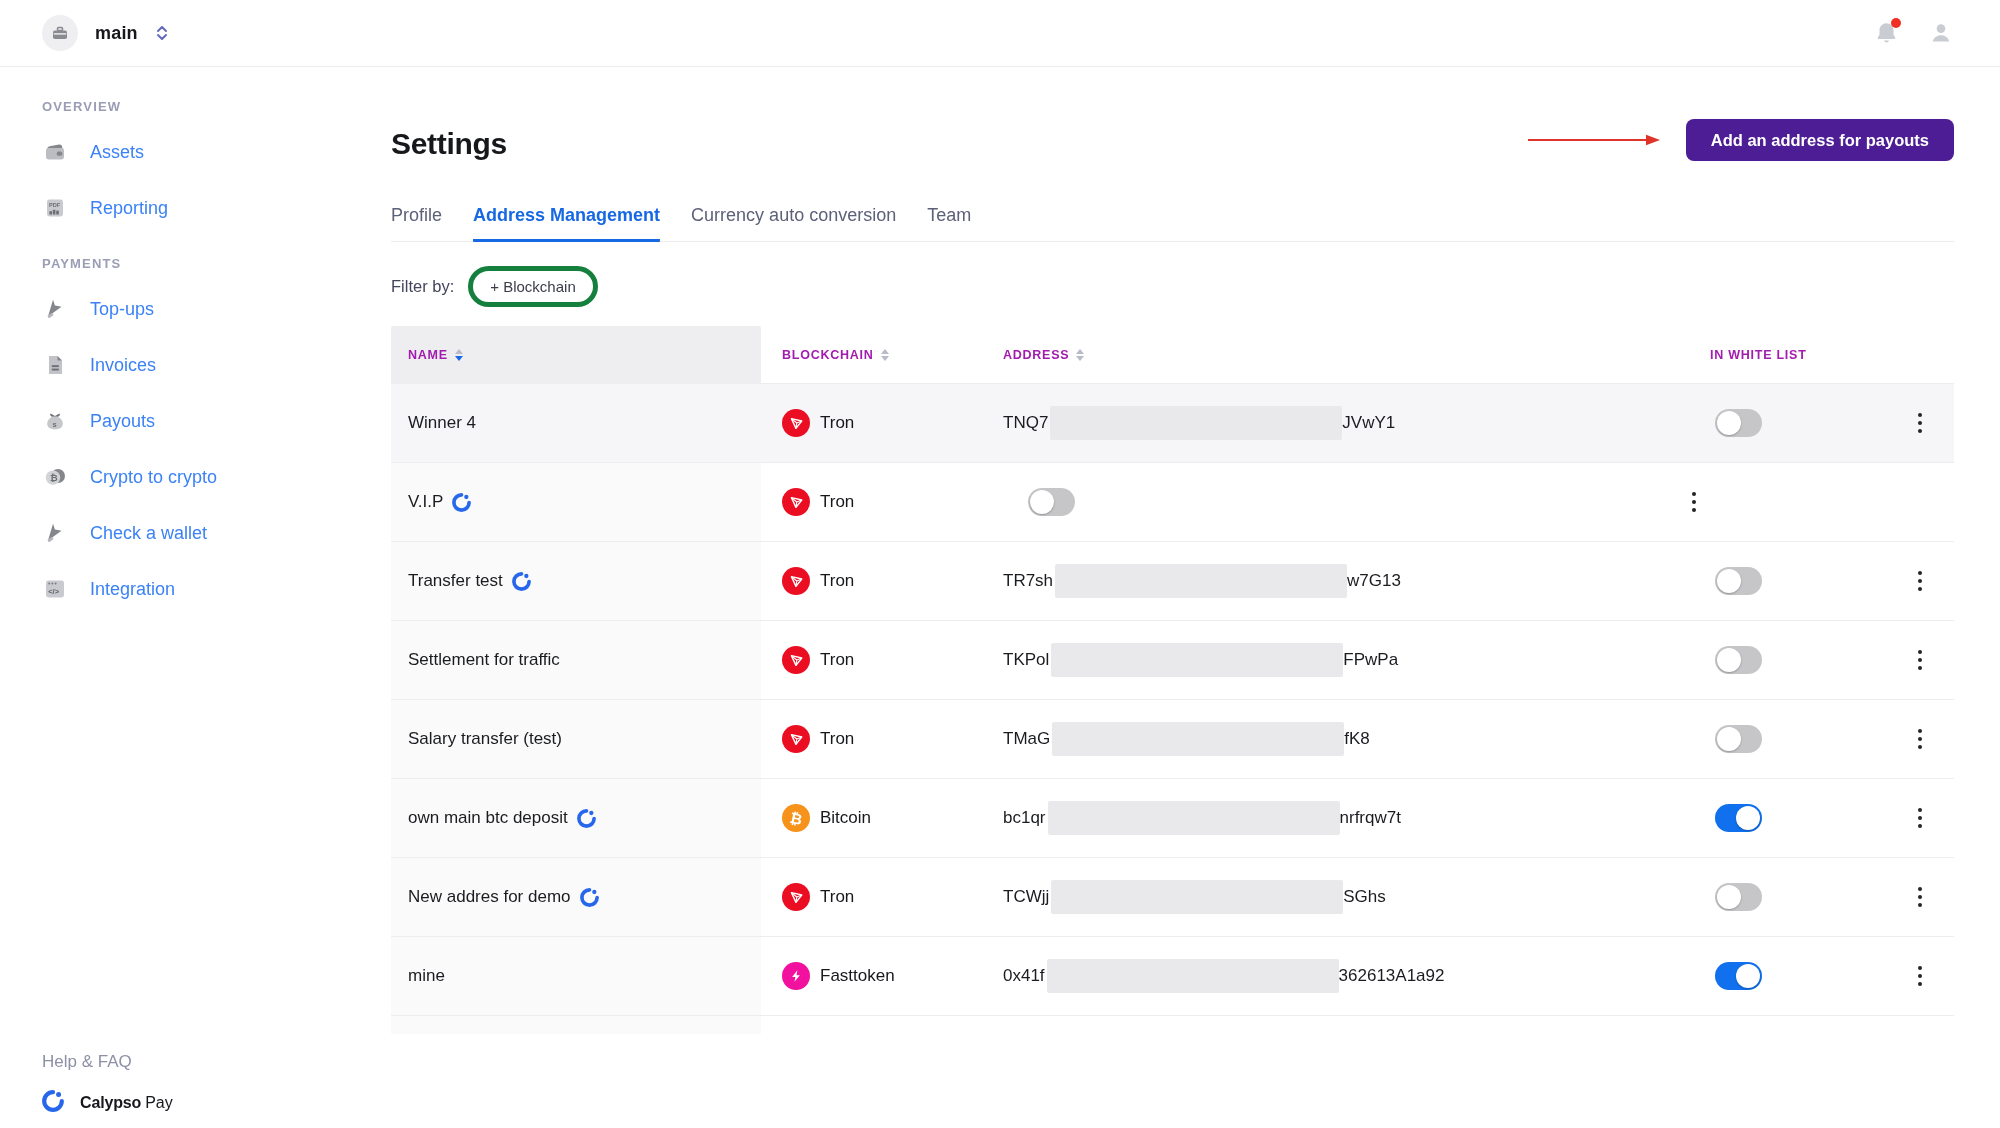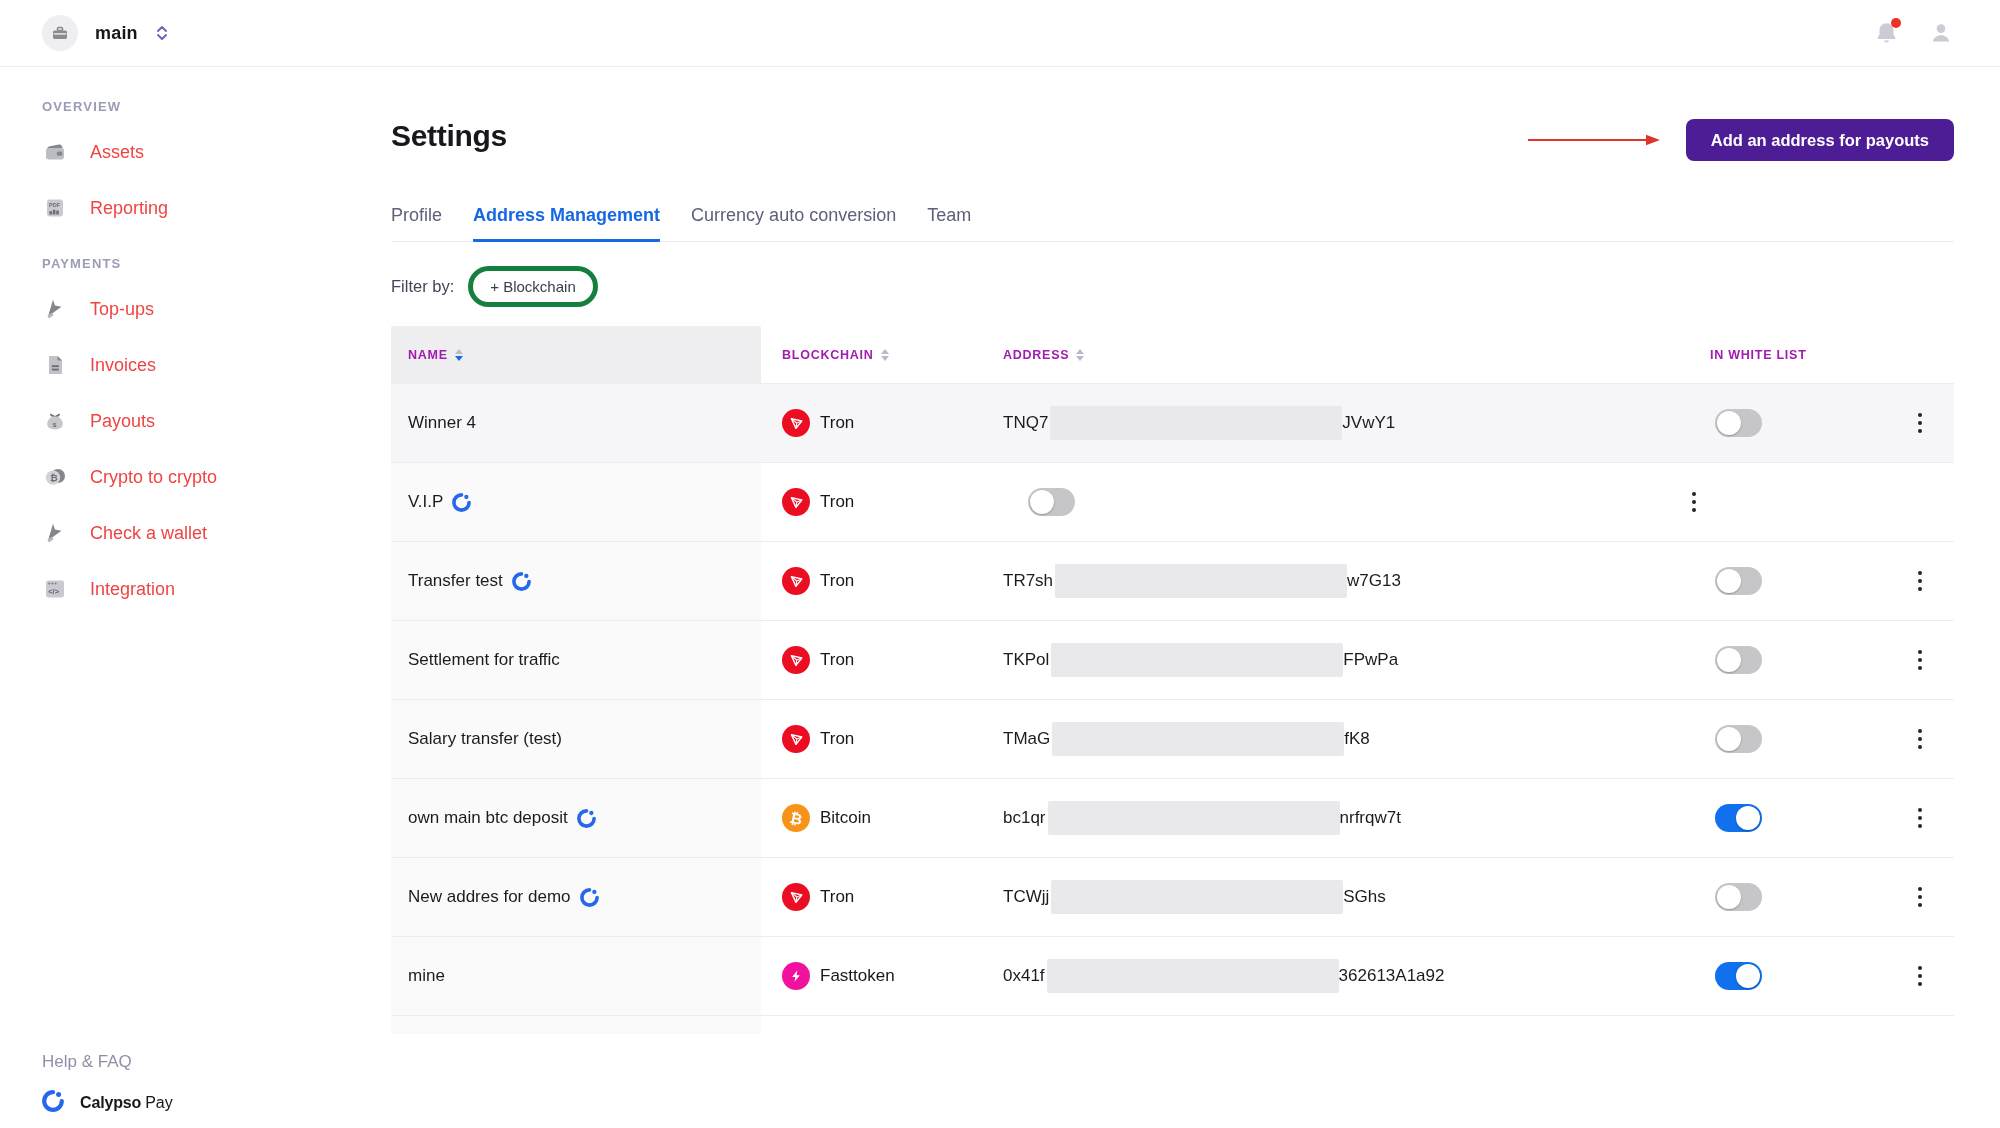--- a/index.html
+++ b/index.html
@@ -19,30 +19,30 @@
 
   
   .layout { display:flex; height:1061px; }
   .sidebar { width:391px; flex:none; position:relative; padding:32px 0 0 42px; }
   .main { flex:1; padding-right:46px; }
 
   
   .sec-label { font-size:13px; font-weight:700; letter-spacing:.09em; color:#9b9db5; margin-bottom:10px; }
   .sec { margin-bottom:20px; }
   .side-item { height:56px; display:flex; align-items:center; gap:22px; cursor:pointer; }
-  .side-item .lbl { font-size:18px; color:#ef4444; }
+  .side-item .lbl { font-size:18px; color:#3b82f6; }
   .side-footer { position:absolute; left:42px; bottom:16px; }
   .help-link { font-size:17px; color:#8e90a6; margin-bottom:18px; cursor:pointer; }
   .brand { display:flex; align-items:flex-end; gap:16px; }
   .brand-txt { font-size:16px; }
   .brand-bold { font-weight:800; letter-spacing:-.01em; }
   .brand-reg { font-weight:400; margin-left:4px; }
 
   
-  .title-row { margin-top:52px; display:flex; align-items:flex-start; justify-content:space-between; height:42px; }
+  .title-row { margin-top:52px; display:flex; align-items:flex-end; justify-content:space-between; height:42px; }
   .page-title { font-size:30px; font-weight:800; letter-spacing:-.01em; }
   .title-right { display:flex; align-items:center; gap:24px; }
   .add-btn { background:#4c1d95; color:#fff; border:none; border-radius:8px; height:42px;
     padding:0 25px; font-size:16.5px; font-weight:600; font-family:inherit; cursor:pointer; }
 
   
   .tabs { margin-top:44px; display:flex; gap:31px; border-bottom:1px solid #ececf0; }
   .tab { font-size:18px; color:#5d6079; padding-bottom:13px; border-bottom:3px solid transparent;
     margin-bottom:-1px; cursor:pointer; border-radius:1px; }
   .tab.active { color:#1668e3; font-weight:600; border-bottom-color:#1668e3; }

